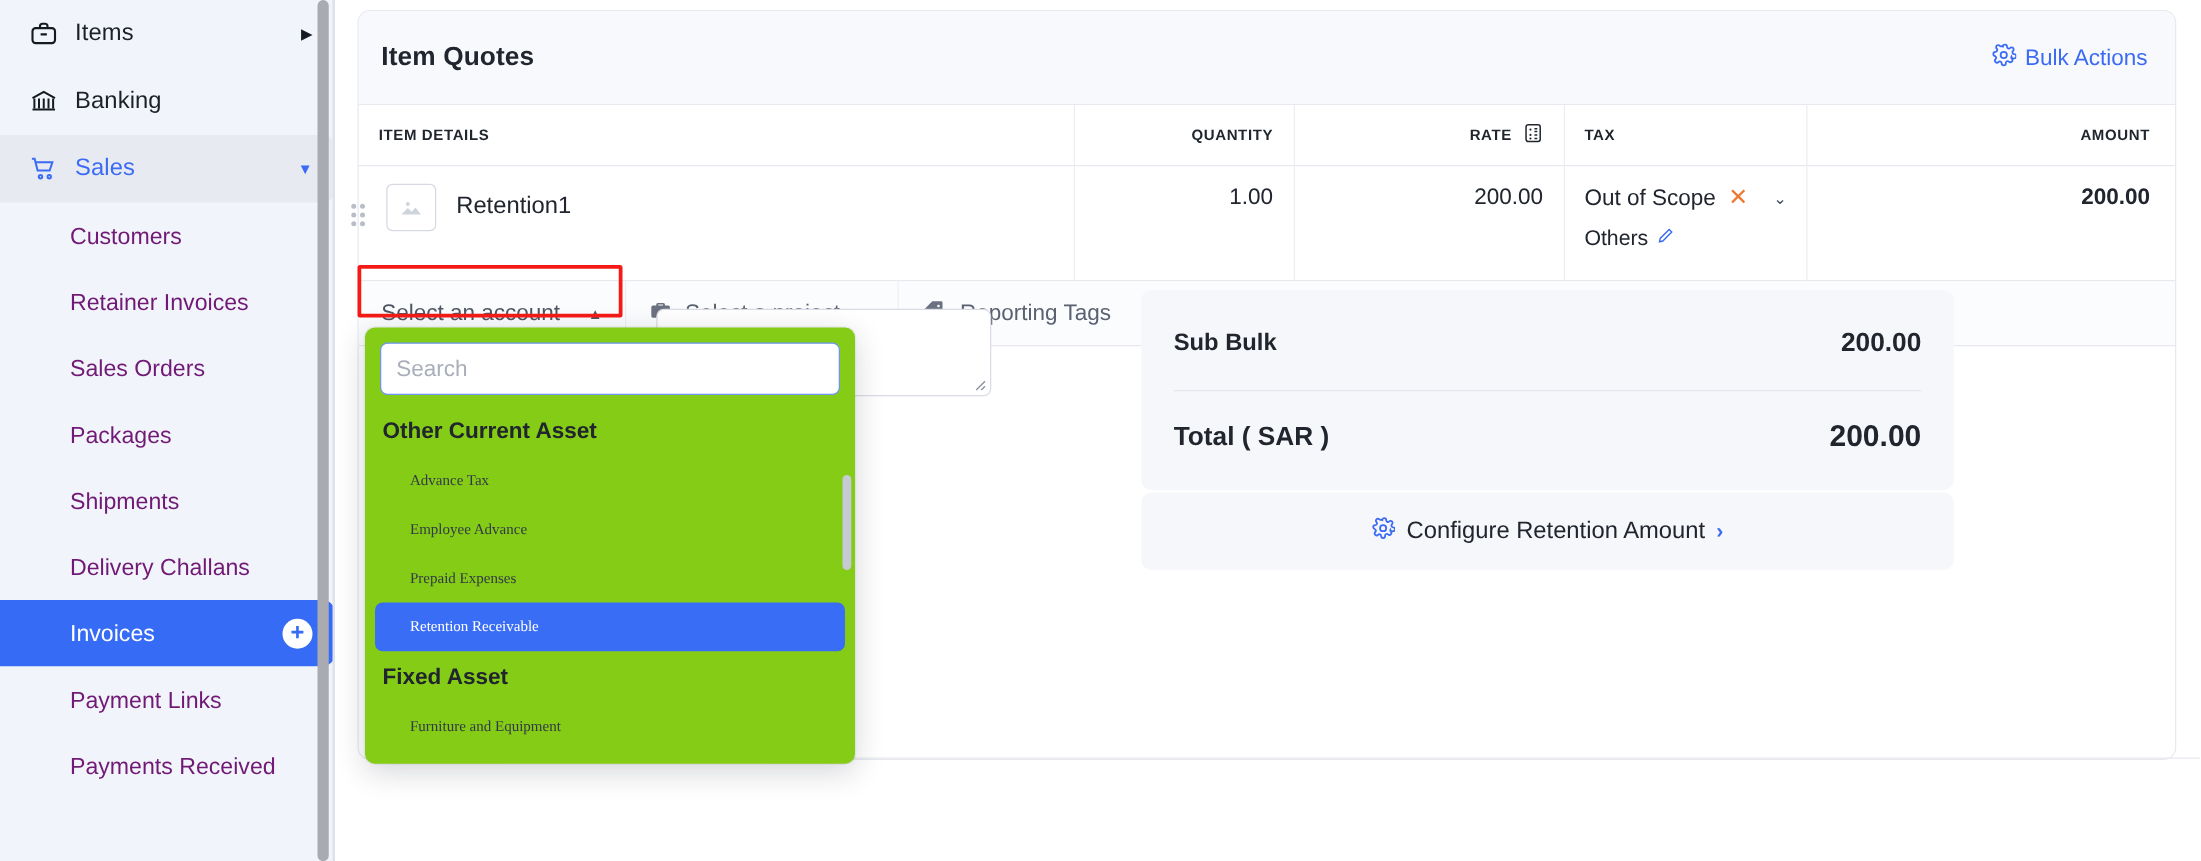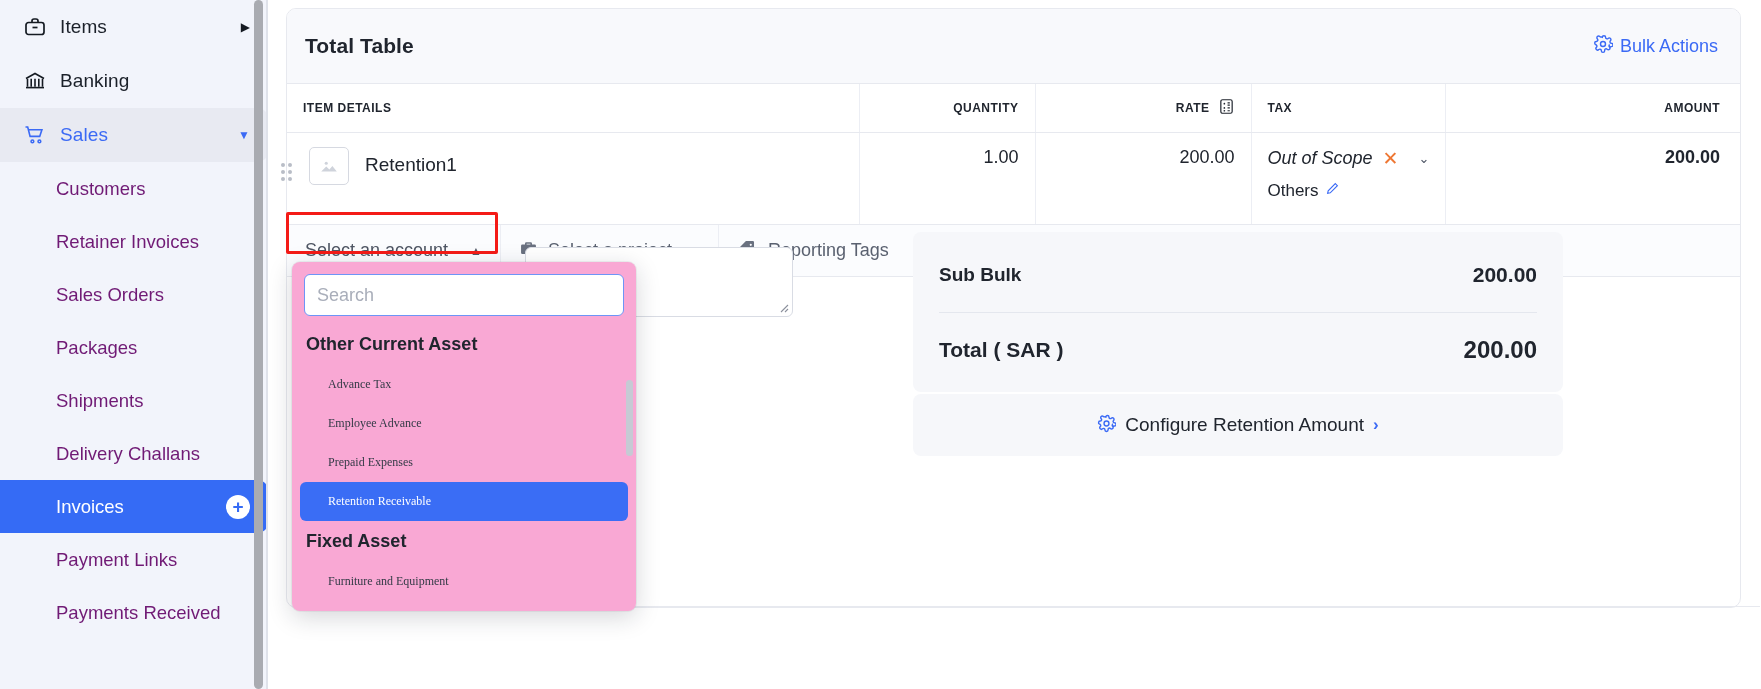--- a/index.html
+++ b/index.html
@@ -152,21 +152,21 @@
   .item-cell { display: flex; align-items: flex-start; gap: 16px; position: relative; padding-left: 6px; }
   .thumb {
     width: 40px; height: 38px; flex: 0 0 40px;
     border: 1px solid #d6d9e1; border-radius: 5px;
     background: #ffffff;
     display: flex; align-items: center; justify-content: center;
   }
   .item-name { font-size: 19px; color: #20252e; padding-top: 7px; }
 
   .tax-line { display: flex; align-items: center; gap: 10px; white-space: nowrap; }
-  .tax-name { font-size: 18px; color: #20252e; font-style: italic; }
+  .tax-name { font-size: 18px; color: #20252e; }
   .x-mark { color: #ee7733; font-size: 19px; line-height: 1; cursor: pointer; }
   .vsep { width: 1px; height: 22px; background: #d8dbe3; }
   .tax-caret { color: #4a5262; font-size: 13px; cursor: pointer; }
   .others-line { margin-top: 12px; display: flex; align-items: center; gap: 6px; font-size: 17px; color: #20252e; }
 
   
   .subbar {
     display: flex; align-items: stretch;
     height: 52px;
     border-bottom: 1px solid #e7e9ef;
@@ -195,22 +195,22 @@
     border: 3px solid #f41b17;
     border-radius: 2px;
     pointer-events: none;
     z-index: 30;
   }
 
   
   .dropdown {
     position: absolute;
     left: 24px; top: 262px;
-    width: 344px;
-    background: #f9a8d4;
+    width: 392px;
+    background: #84cc16;
     border-radius: 8px;
     box-shadow: 0 6px 24px rgba(22,28,45,.18), 0 0 0 1px rgba(22,28,45,.05);
     z-index: 40;
     padding: 12px 0 10px 0;
     overflow: hidden;
   }
   .dd-search-wrap { padding: 0 12px 8px 12px; }
   .dd-search {
     width: 100%; height: 42px;
     border: 1px solid #6d95f7;
@@ -373,21 +373,21 @@
 
     <div class="sb-scroll"></div>
     <div class="sb-divider"></div>
   </div>
 
   <div class="main">
 
     <div class="card">
 
       <div class="card-header">
-        <div class="card-title">Total Table</div>
+        <div class="card-title">Item Quotes</div>
         <div class="bulk">
           <span>
             <svg width="20" height="20" viewBox="0 0 24 24" fill="none" stroke="#3b6af5" stroke-width="1.7">
               <circle cx="12" cy="12" r="3"></circle>
               <path d="M19.4 13.6a1.7 1.7 0 0 0 .34 1.88l.06.06a2 2 0 1 1-2.83 2.83l-.06-.06a1.7 1.7 0 0 0-1.88-.34 1.7 1.7 0 0 0-1.03 1.56V20a2 2 0 1 1-4 0v-.1a1.7 1.7 0 0 0-1.1-1.56 1.7 1.7 0 0 0-1.88.34l-.06.06a2 2 0 1 1-2.83-2.83l.06-.06a1.7 1.7 0 0 0 .34-1.88 1.7 1.7 0 0 0-1.56-1.03H4a2 2 0 1 1 0-4h.1a1.7 1.7 0 0 0 1.56-1.1 1.7 1.7 0 0 0-.34-1.88l-.06-.06a2 2 0 1 1 2.83-2.83l.06.06a1.7 1.7 0 0 0 1.88.34h.08A1.7 1.7 0 0 0 11.14 4V4a2 2 0 1 1 4 0v.1a1.7 1.7 0 0 0 1.03 1.56 1.7 1.7 0 0 0 1.88-.34l.06-.06a2 2 0 1 1 2.83 2.83l-.06.06a1.7 1.7 0 0 0-.34 1.88v.08a1.7 1.7 0 0 0 1.56 1.03H22a2 2 0 1 1 0 4h-.1a1.7 1.7 0 0 0-1.5 1.06z"></path>
             </svg>
           </span>
           <span>Bulk Actions</span>
         </div>
       </div>

